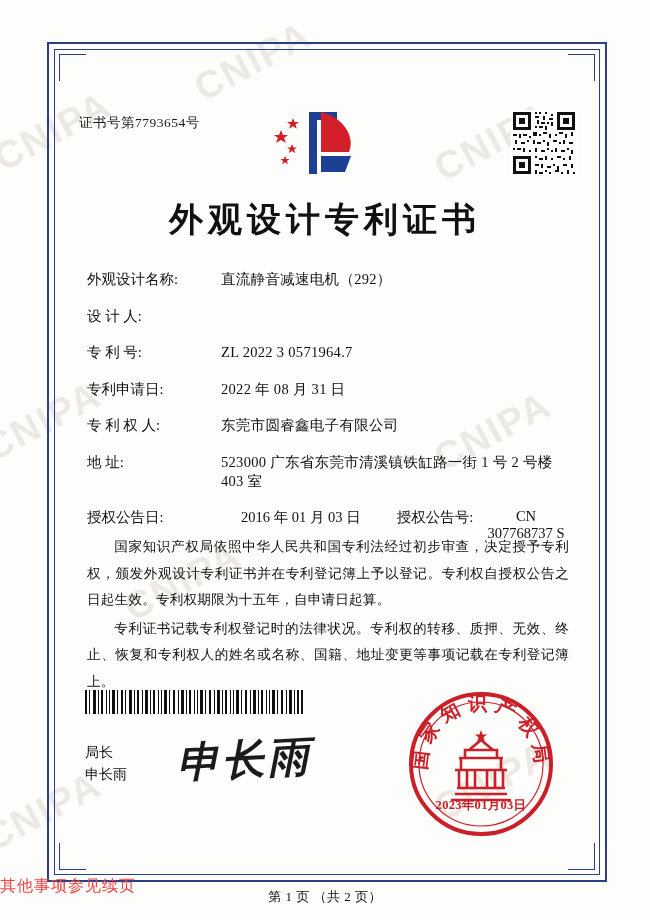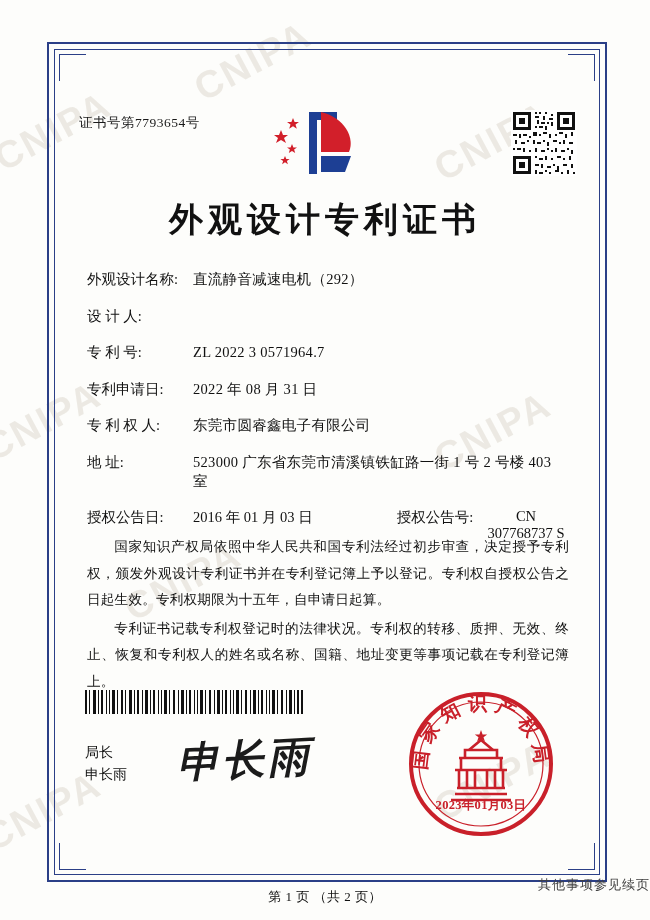--- a/index.html
+++ b/index.html
@@ -128,40 +128,41 @@
     left: 40px;
     right: 34px;
     top: 228px;
   }
   .field {
     display: flex;
     align-items: baseline;
     margin-bottom: 17.5px;
     font-size: 14.5px;
     color: #111;
+    gap: 28px;
   }
   .field .label {
     width: 106px;
     flex: 0 0 106px;
     letter-spacing: 0;
     white-space: nowrap;
   }
   .field .value {
     flex: 1;
     letter-spacing: .3px;
   }
 
   .field-row2 {
     display: flex;
     align-items: baseline;
     font-size: 14.5px;
     color: #111;
     margin-bottom: 14px;
   }
-  .field-row2 .c1 { display: flex; width: 300px; flex: 0 0 300px; }
+  .field-row2 .c1 { display: flex; width: 300px; flex: 0 0 300px; gap: 48px; }
   .field-row2 .c2 { display: flex; flex: 1; text-align: center; }
   .field-row2 .label { width: 106px; flex: 0 0 106px; }
   .field-row2 .label2 { width: 96px; flex: 0 0 96px; }
 
   .para {
     font-size: 13.6px;
     line-height: 1.95;
     color: #111;
     text-align: justify;
     text-indent: 2em;
@@ -235,23 +236,23 @@
     color: #111;
     letter-spacing: .5px;
     margin-top: 44px;
   }
 
   .footer-note {
     position: absolute;
     left: 0;
     right: 0;
     top: 876px;
-    text-align: right;
-    font-size: 13px;
-    color: #404040;
+    text-align: left;
+    font-size: 16px;
+    color: #ef4444;
     letter-spacing: 1px;
     z-index: 4;
   }
 </style>
 </head>
 <body>
 
 <div class="page">
 
   <div class="wm-layer">

